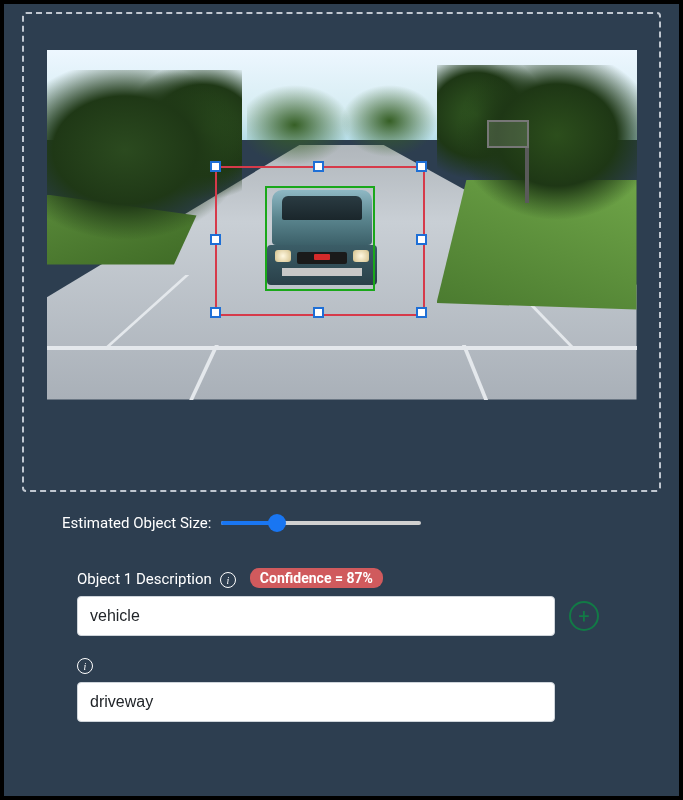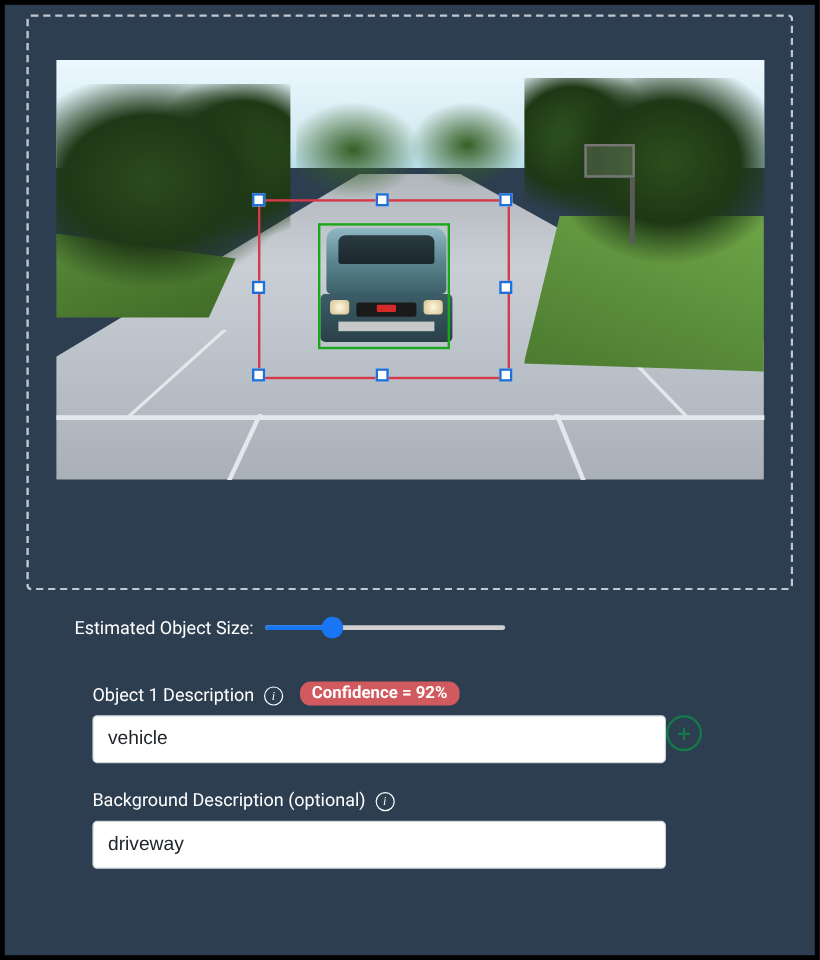--- a/index.html
+++ b/index.html
@@ -251,21 +251,22 @@
       background: #d05a5d;
       color: #fff;
       font-weight: 700;
       font-size: 14px;
       padding: 2px 10px;
       border-radius: 9px;
       margin-left: 6px;
     }
     .input-row {
       display: flex;
-      align-items: flex-start;
+      align-items: center;
+      gap: 14px;
     }
     .text-input {
       flex: 0 0 478px;
       height: 40px;
       padding: 0 12px;
       font-size: 16px;
       color: #212529;
       background: #fff;
       border: 1px solid #ced4da;
       border-radius: 4px;
@@ -356,33 +357,32 @@
         <div class="slider-track"></div>
         <div class="slider-fill"></div>
         <div class="slider-thumb"></div>
       </div>
     </div>
 
     <div class="field-group">
       <div class="field-label-row">
         <span>Object 1 Description</span>
         <span class="info-icon">i</span>
-        <span class="confidence-badge">Confidence = 92%</span>
+        <span class="confidence-badge">Confidence = 87%</span>
       </div>
       <div class="input-row">
         <input class="text-input" type="text" value="vehicle" style="">
         <div class="plus-btn">
           <span>+</span>
         </div>
       </div>
     </div>
 
     <div class="field-group bg-desc-group">
       <div class="field-label-row">
-        <span>Background Description (optional)</span>
         <span class="info-icon">i</span>
       </div>
       <div class="input-row">
         <input class="text-input" type="text" value="driveway" style="">
       </div>
     </div>
 
 
   </div>
 

